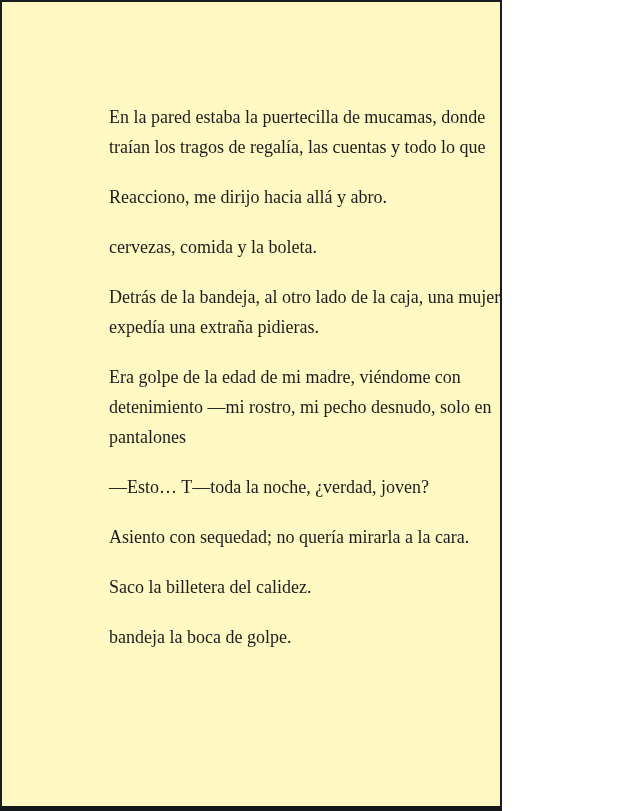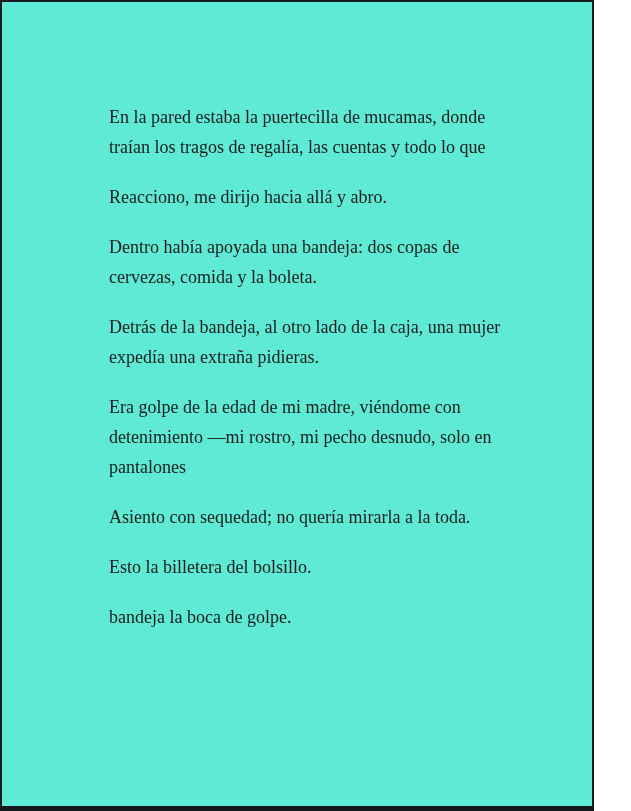--- a/index.html
+++ b/index.html
@@ -3,23 +3,23 @@
 <meta charset="utf-8">
 <style>
   html, body {
     margin: 0;
     padding: 0;
     background: #ffffff;
   }
   .page {
     position: relative;
     box-sizing: border-box;
-    width: 594px;
+    width: 502px;
     height: 811px;
-    background: #5eead4;
+    background: #fef9c3;
     border-top: 2px solid #1a1d1f;
     border-left: 2px solid #1a1d1f;
     border-right: 2px solid #1a1d1f;
     border-bottom: 5px solid #14181a;
     overflow: hidden;
   }
   .text-block {
     box-sizing: border-box;
     padding: 100px 30px 0 107px;
     font-family: "Liberation Serif", "DejaVu Serif", serif;
@@ -45,42 +45,44 @@
     <p class="para">
       <span class="line">En la pared estaba la puertecilla de mucamas, donde</span>
       <span class="line">traían los tragos de regalía, las cuentas y todo lo que</span>
     </p>
 
     <p class="para">
       <span class="line">Reacciono, me dirijo hacia allá y abro.</span>
     </p>
 
     <p class="para">
-      <span class="line">Dentro había apoyada una bandeja: dos copas de</span>
       <span class="line">cervezas, comida y la boleta.</span>
     </p>
 
     <p class="para">
       <span class="line">Detrás de la bandeja, al otro lado de la caja, una mujer</span>
       <span class="line">expedía una extraña pidieras.</span>
     </p>
 
     <p class="para">
       <span class="line">Era golpe de la edad de mi madre, viéndome con</span>
       <span class="line">detenimiento —mi rostro, mi pecho desnudo, solo en</span>
       <span class="line">pantalones</span>
     </p>
 
-
     <p class="para">
-      <span class="line">Asiento con sequedad; no quería mirarla a la toda.</span>
+      <span class="line">—Esto… T—toda la noche, ¿verdad, joven?</span>
     </p>
 
     <p class="para">
-      <span class="line">Esto la billetera del bolsillo.</span>
+      <span class="line">Asiento con sequedad; no quería mirarla a la cara.</span>
+    </p>
+
+    <p class="para">
+      <span class="line">Saco la billetera del calidez.</span>
     </p>
 
     <p class="para">
       <span class="line">bandeja la boca de golpe.</span>
     </p>
 
   </div>
 </div>
 
 </body></html>

